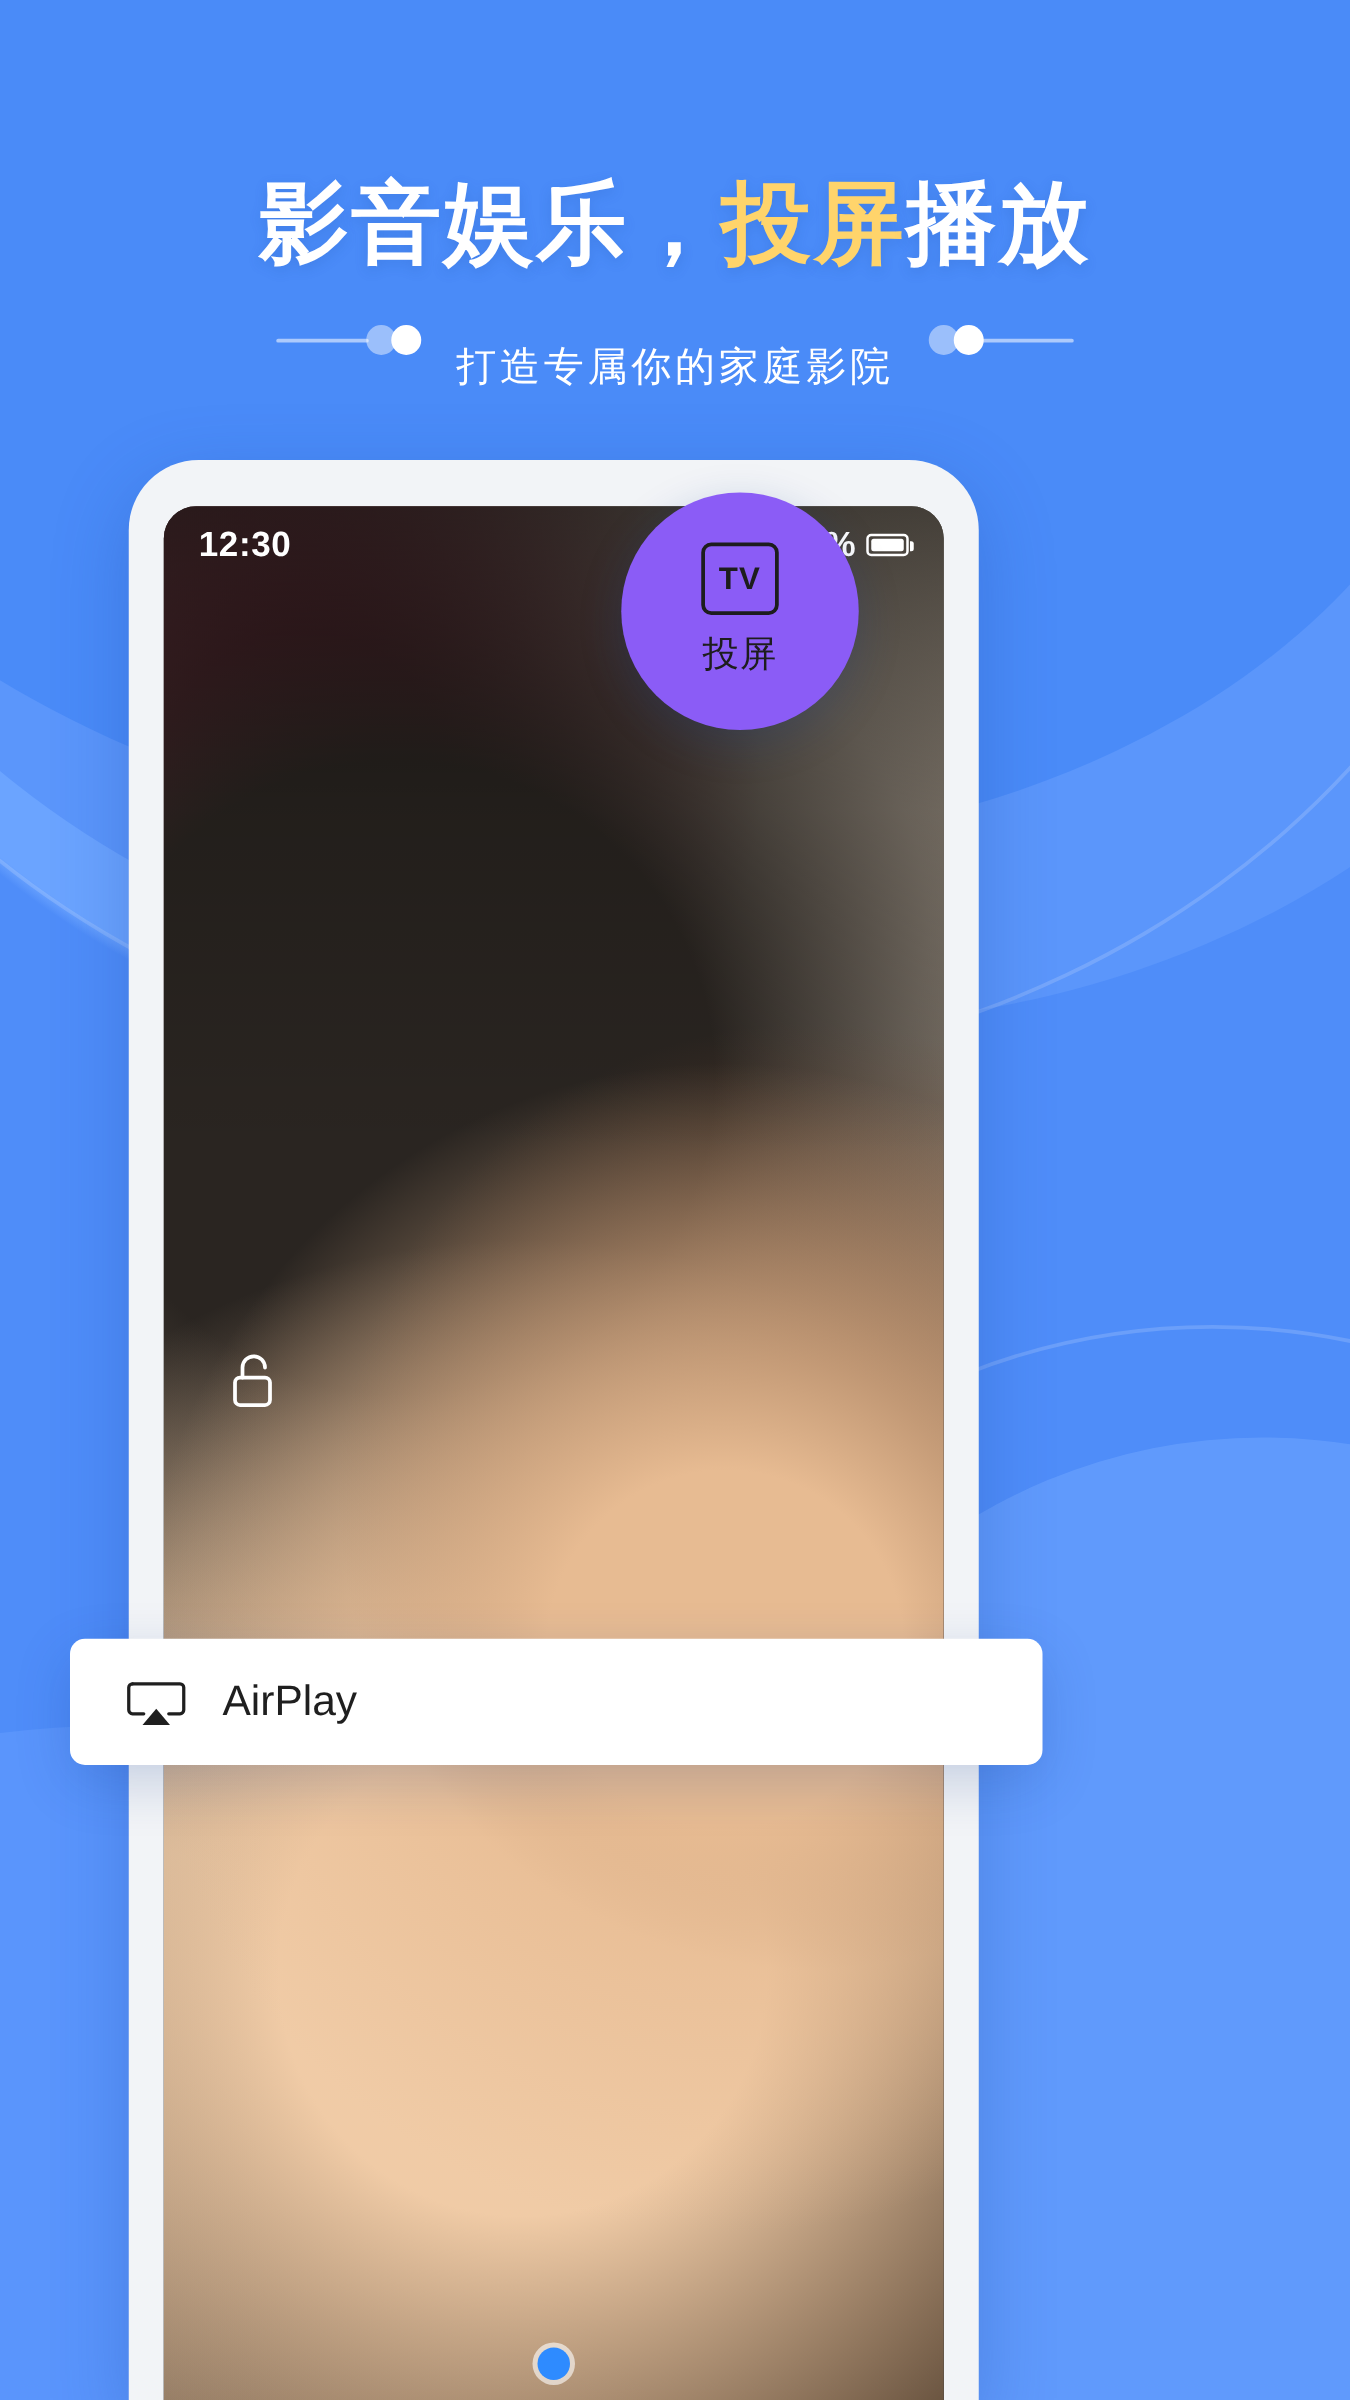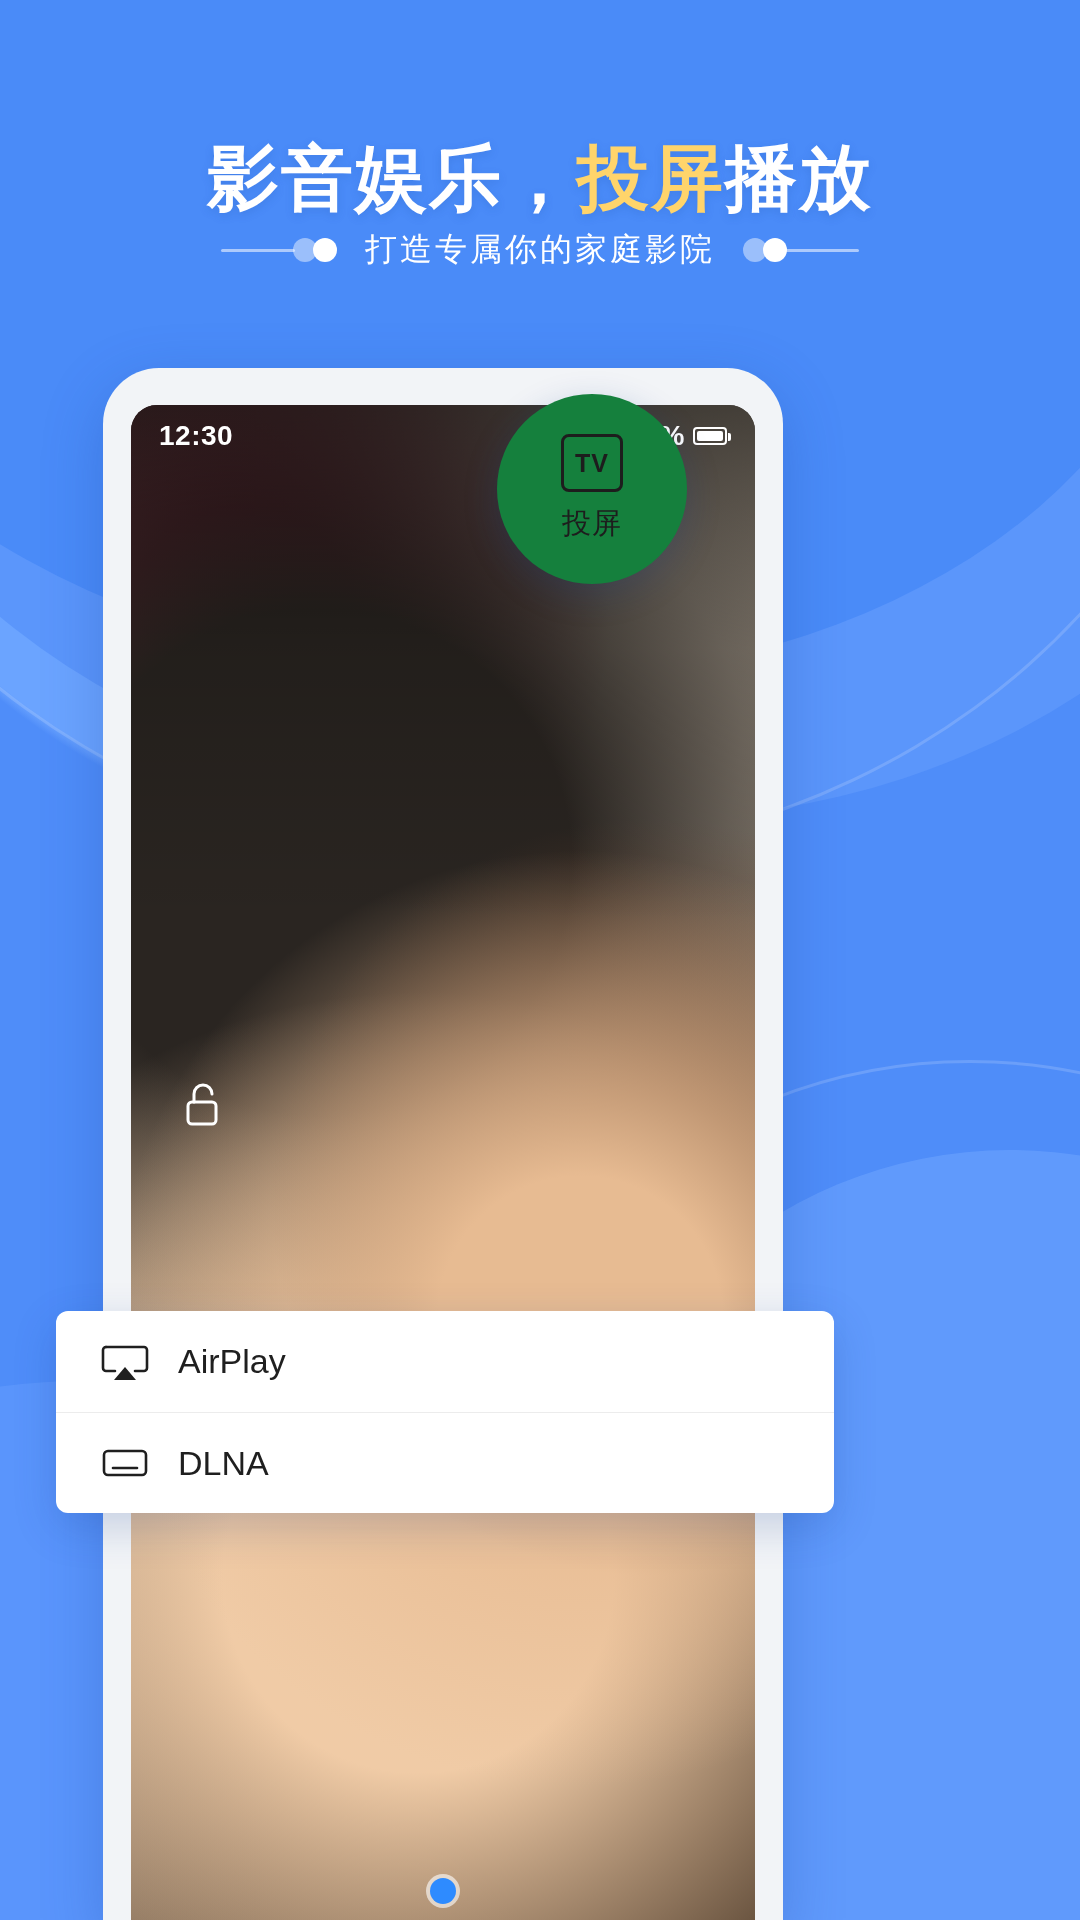--- a/index.html
+++ b/index.html
@@ -74,21 +74,21 @@
     width:74px; height:3px; background:rgba(255,255,255,.55); border-radius:2px;
   }
   .deco .dot {
     width:24px; height:24px; border-radius:50%;
     background:rgba(255,255,255,.45);
     margin:0 -2px;
   }
   .deco .dot.solid { background:#ffffff; }
   #subtitle {
     font-size:32px; color:#ffffff; letter-spacing:3px; font-weight:500;
-    padding:0 14px; white-space:nowrap;
+    padding:0 14px; white-space:nowrap;margin-top:44px;
   }
 
   
   #phone {
     position:absolute;
     left:103px; top:368px;
     width:680px; height:1560px;
     background:#f2f4f7;
     border-radius:56px 56px 0 0;
     box-shadow:0 18px 60px rgba(25,70,160,.28);
@@ -169,21 +169,21 @@
     position:absolute; left:50%; bottom:24px; transform:translateX(-50%);
     width:26px; height:26px; border-radius:50%; background:#2e8bff;
     box-shadow:0 0 0 4px rgba(255,255,255,.6);
   }
 
   
   #callout {
     position:absolute;
     left:497px; top:394px;
     width:190px; height:190px;
-    background:#15803d;
+    background:#8b5cf6;
     border-radius:50%;
     box-shadow:0 10px 34px rgba(20,60,140,.22);
     display:flex; flex-direction:column; align-items:center; justify-content:center;
     gap:12px;
   }
   #tvIcon {
     width:62px; height:58px;
     border:3px solid #1d1d1d; border-radius:8px;
     display:flex; align-items:center; justify-content:center;
     font-size:25px; font-weight:600; color:#1d1d1d; letter-spacing:1px;
@@ -277,23 +277,14 @@
     <span class="sheeticon">
       <svg viewBox="0 0 50 44" width="50" height="44" fill="none" stroke="#1f1f1f" stroke-width="2.6" stroke-linecap="round" stroke-linejoin="round">
         <path d="M6 7 h38 a3 3 0 0 1 3 3 v18 a3 3 0 0 1 -3 3 h-9"></path>
         <path d="M15 31 H6 a3 3 0 0 1 -3 -3 V10 a3 3 0 0 1 3 -3"></path>
         <path d="M25 27 L36 40 H14 Z" fill="#1f1f1f" stroke="none"></path>
       </svg>
     </span>
     <span class="sheetlabel">AirPlay</span>
   </div>
 
-  <div class="sheetrow">
-    <span class="sheeticon">
-      <svg viewBox="0 0 50 44" width="50" height="44" fill="none" stroke="#1f1f1f" stroke-width="2.6" stroke-linecap="round" stroke-linejoin="round">
-        <rect x="4" y="10" width="42" height="24" rx="4"></rect>
-        <line x1="13" y1="27" x2="37" y2="27"></line>
-      </svg>
-    </span>
-    <span class="sheetlabel">DLNA</span>
-  </div>
 
 </div>
 
 </body></html>

